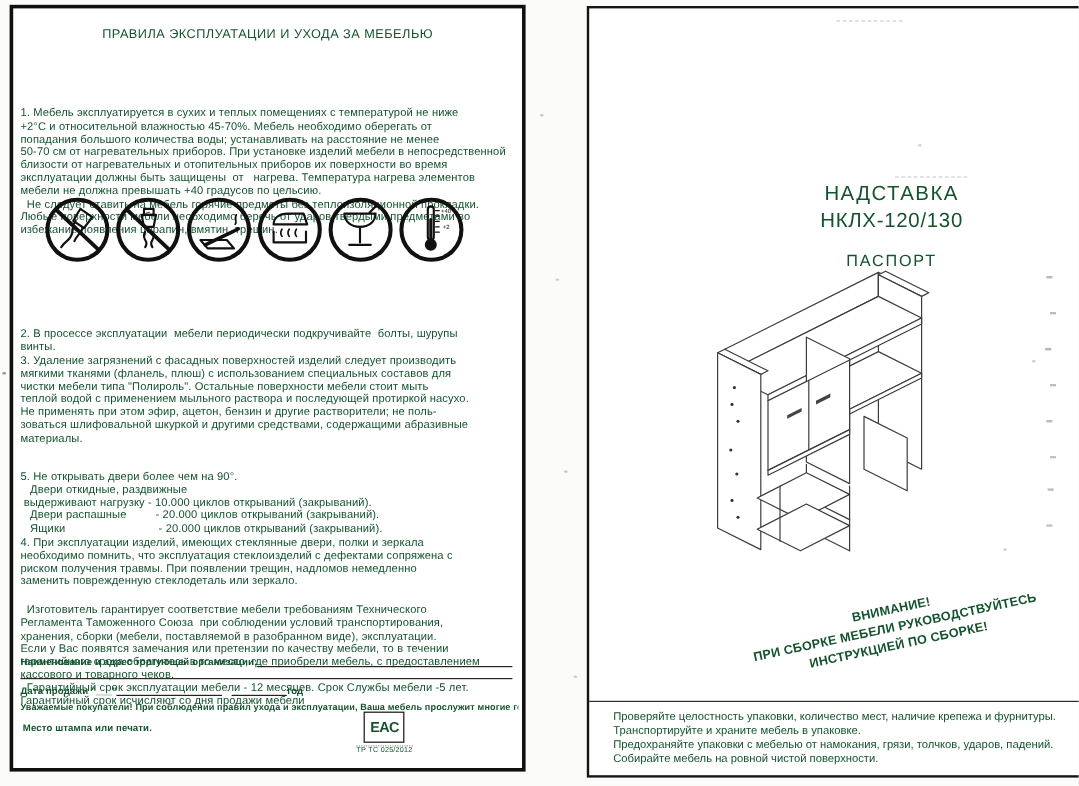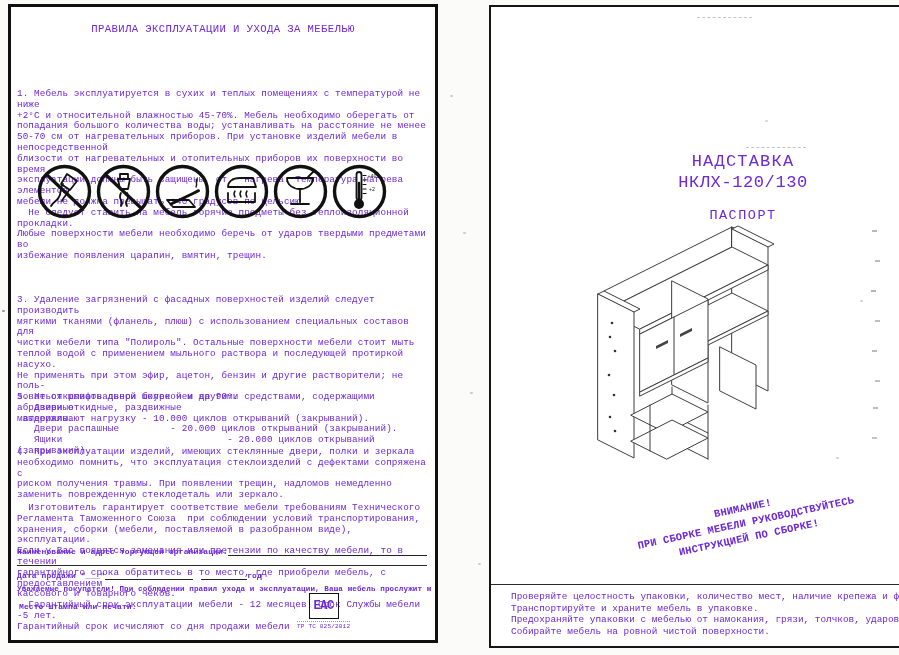--- a/index.html
+++ b/index.html
@@ -1,17 +1,17 @@
 <!DOCTYPE html>
 <html><head>
 <meta charset="utf-8">
 <style>
   html,body{margin:0;padding:0;background:#e8e8e6;}
   .canvas{position:relative;width:899px;height:655px;background:#fbfbfa;overflow:hidden;
-          font-family:Liberation Mono, monospace;color:#6d28d9;}
+          font-family:Liberation Sans, sans-serif;color:#14532d;}
   .page{position:absolute;background:#fff;box-sizing:border-box;}
   .page-left{left:8px;top:4px;width:430px;height:639px;border:3px solid #101010;}
   .page-right{left:489px;top:5px;width:486px;height:643px;border:2px solid #151515;}
   .abs{position:absolute;}
   .txt{font-size:9.3px;line-height:10.8px;white-space:pre-wrap;letter-spacing:0.1px;margin-top:44px;}
   .center{text-align:center;width:100%;}
   .doc-title{font-size:10.6px;letter-spacing:0.4px;}
   .icon-row{display:flex;justify-content:space-between;left:25px;width:352px;top:156px;}
   .picto{width:57px;height:57px;}
   .bold-sm{font-size:8px;font-weight:bold;letter-spacing:0.1px;}
@@ -117,20 +117,22 @@
           <line x1="32" y1="17" x2="35" y2="17" stroke-width="1.1"></line>
           <line x1="32" y1="21.5" x2="35" y2="21.5" stroke-width="1.1"></line>
           <line x1="32" y1="26" x2="35" y2="26" stroke-width="1.1"></line>
           <line x1="32" y1="30.5" x2="35" y2="30.5" stroke-width="1.1"></line>
         </g>
         <text x="36.5" y="14.5" font-size="5" fill="#111">+40</text>
         <text x="38" y="28" font-size="5" fill="#111">+2</text>
       </svg>
     </div>
 
+    <div class="abs txt" style="top:222px;left:6px;right:5px;">2. В просессе эксплуатации  мебели периодически подкручивайте  болты, шурупы
+винты.</div>
     <div class="abs txt" style="top:244px;left:6px;right:5px;">3. Удаление загрязнений с фасадных поверхностей изделий следует производить
 мягкими тканями (фланель, плюш) с использованием специальных составов для
 чистки мебели типа "Полироль". Остальные поверхности мебели стоит мыть
 теплой водой с применением мыльного раствора и последующей протиркой насухо.
 Не применять при этом эфир, ацетон, бензин и другие растворители; не поль-
 зоваться шлифовальной шкуркой и другими средствами, содержащими абразивные
 материалы.</div>
     <div class="abs txt" style="top:341px;left:6px;right:5px;">5. Не открывать двери более чем на 90°.
    Двери откидные, раздвижные
  выдерживают нагрузку - 10.000 циклов открываний (закрываний).

